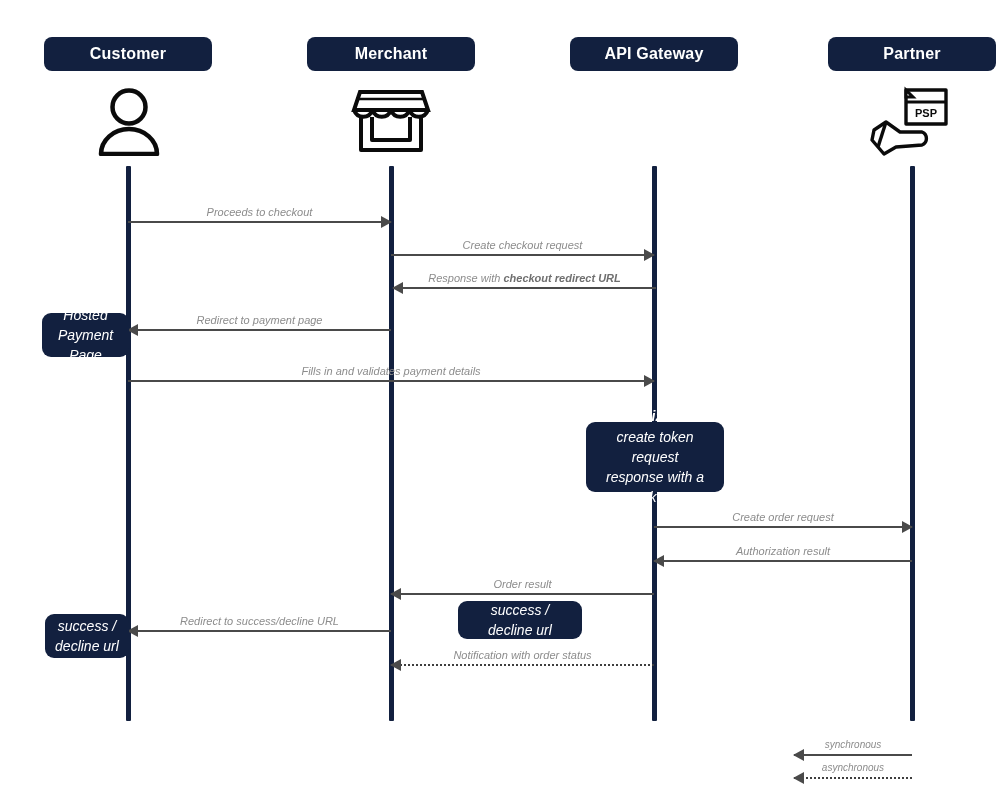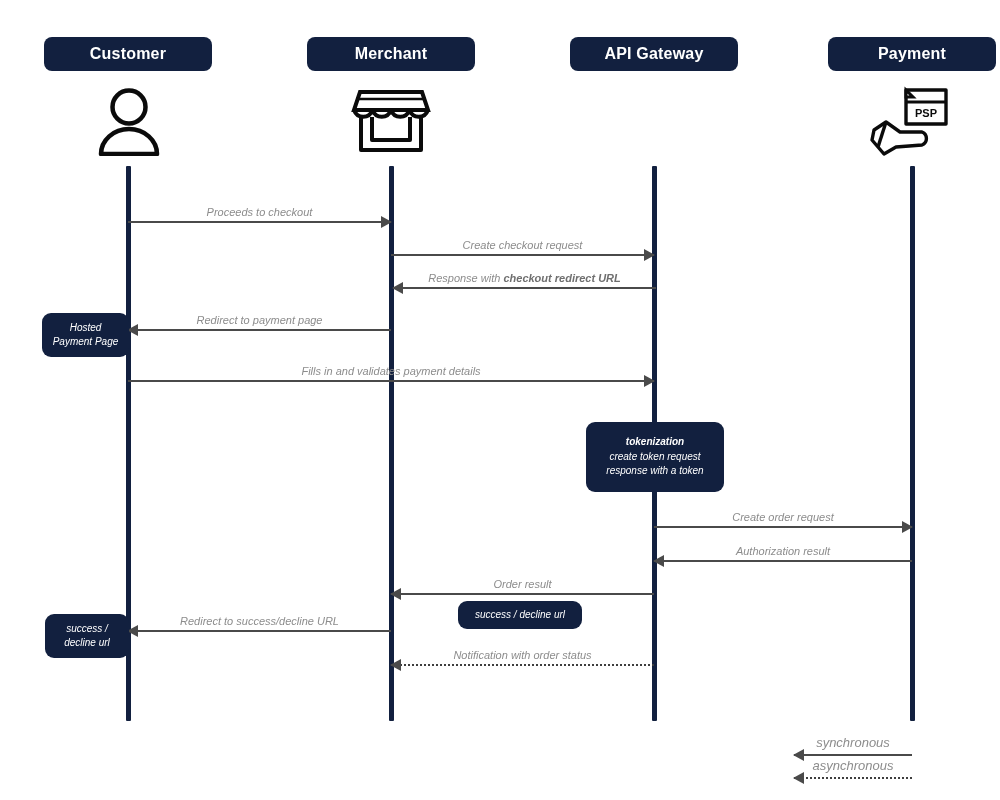--- a/index.html
+++ b/index.html
@@ -68,53 +68,53 @@
 
   
   .note{
     position:absolute;
     background:#12203f;
     color:#ffffff;
     border-radius:9px;
     display:flex;flex-direction:column;
     align-items:center;justify-content:center;
     font-style:italic;
-    font-size:10px;
+    font-size:14px;
     line-height:1.45;
     text-align:center;
     box-sizing:border-box;
     padding:6px 10px;
   }
   .note .t-bold{font-weight:bold;font-style:italic;}
 
   
   .legend{position:absolute;}
   .legend-row{position:absolute;width:118px;height:26px;}
   .legend-row .lbl{
     position:absolute;left:0;right:0;bottom:6px;
-    text-align:center;font-size:13px;font-style:italic;color:#8c8c8c;
+    text-align:center;font-size:10px;font-style:italic;color:#8c8c8c;
     white-space:nowrap;
   }
   .legend-row .ln{position:absolute;left:0;right:0;bottom:0;height:2px;background:#4a4a4a;}
   .legend-row.dotted .ln{background:none;border-bottom:2.5px dotted #3e3e3e;height:0;}
   .legend-row .hd{
     position:absolute;bottom:-5px;left:-1px;width:0;height:0;
     border-top:6px solid transparent;border-bottom:6px solid transparent;
     border-right:11px solid #4a4a4a;
   }
 </style>
 </head>
 <body>
 
 <div id="diagram">
 
   <div class="actor-pill" style="left:24px;top:37px;width:168px;">Customer</div>
   <div class="actor-pill" style="left:287px;top:37px;width:168px;">Merchant</div>
   <div class="actor-pill" style="left:550px;top:37px;width:168px;">API Gateway</div>
-  <div class="actor-pill" style="left:808px;top:37px;width:168px;">Payment</div>
+  <div class="actor-pill" style="left:808px;top:37px;width:168px;">Partner</div>
 
   <div class="actor-icon" style="left:73px;top:84px;width:72px;height:72px;">
     <svg width="72" height="72" viewBox="0 0 72 72">
       <circle cx="36" cy="23" r="16.5" fill="none" stroke="#0b0b0b" stroke-width="4.5"></circle>
       <path d="M8 70 a28 25 0 0 1 56 0 z" fill="none" stroke="#0b0b0b" stroke-width="4.5" stroke-linejoin="round"></path>
     </svg>
   </div>
 
   <div class="actor-icon" style="left:330px;top:84px;width:82px;height:72px;">
     <svg width="82" height="72" viewBox="0 0 82 72">
@@ -207,21 +207,21 @@
     <div>Hosted</div>
     <div>Payment Page</div>
   </div>
 
   <div class="note" style="left:566px;top:422px;width:138px;height:70px;">
     <div class="t-bold">tokenization</div>
     <div>create token request</div>
     <div>response with a token</div>
   </div>
 
-  <div class="note" style="left:438px;top:601px;width:124px;height:28px;text-align:right;">
+  <div class="note" style="left:438px;top:601px;width:124px;height:38px;">
     <div>success / decline url</div>
   </div>
 
   <div class="note" style="left:25px;top:614px;width:84px;height:44px;">
     <div>success /</div>
     <div>decline url</div>
   </div>
 
   <div class="legend" style="left:774px;top:730px;width:120px;height:50px;">
     <div class="legend-row" style="left:0;top:0;">

